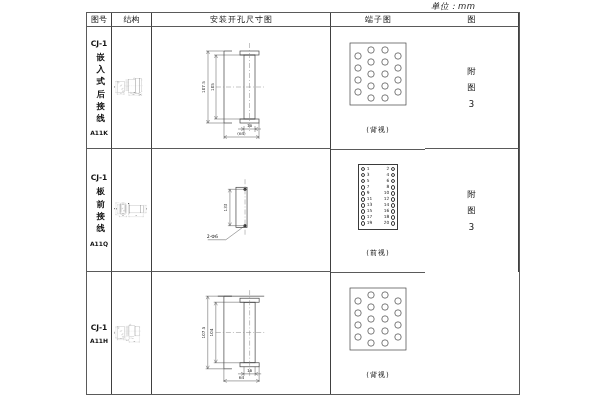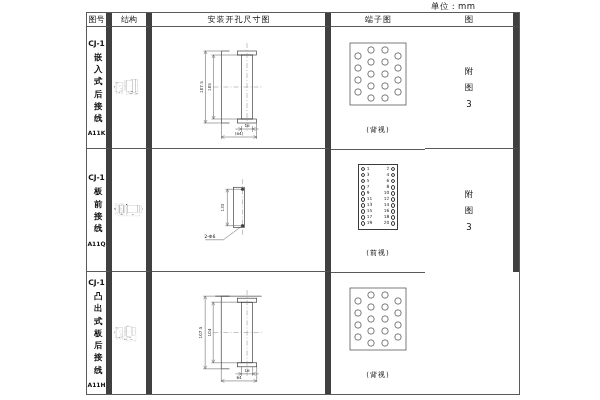--- a/index.html
+++ b/index.html
@@ -1,23 +1,23 @@
 <!DOCTYPE html>
 <html><head>
 <meta charset="utf-8">
 <style>
   html,body { margin:0; padding:0; background:#ffffff; }
   .sheet { position:relative; width:600px; height:400px; background:#ffffff;
            font-family:"DejaVu Sans", sans-serif; color:#111; overflow:hidden; }
-  .unit { position:absolute; top:1px; left:431px; font-size:8.5px; color:#222; letter-spacing:.5px; }
+  .unit { position:absolute; top:1px; left:431px; font-size:8.5px; color:#222; letter-spacing:.5px;font-style:italic; }
   .grid { position:absolute; left:86px; top:12px; width:434px; height:383px;
           border:1px solid #5a5a5a; box-sizing:border-box;
           display:grid; grid-template-columns:25px 40px 179px 94px 94px;
           grid-template-rows:14px 122px 123px 122px; background:#fff; }
-  .c { border-right:6px solid #404040; border-bottom:1px solid #5a5a5a; position:relative; overflow:hidden; }
+  .c { border-right:1px solid #404040; border-bottom:1px solid #5a5a5a; position:relative; overflow:hidden; }
   .c.nr { border-right:none; }
   .c.nb { border-bottom:none; }
   .hd { display:flex; align-items:center; justify-content:center; font-size:8px; color:#111; white-space:nowrap; }
   .hd.sp { letter-spacing:5px; text-indent:5px; }
   .hd.sp2 { letter-spacing:1px; text-indent:1px; }
   .figc { display:flex; align-items:center; justify-content:center; }
   .vt2 { width:11px; text-align:center; word-break:break-all; line-height:1.9; font-size:8.5px; }
   .scell { display:flex; flex-direction:column; align-items:center; justify-content:center; gap:3px;font-weight:bold; }
   .model { font-size:7.5px; }
   .vt { width:12px; text-align:right; word-break:break-all; line-height:1.45; font-size:8.5px; }
@@ -271,21 +271,20 @@
           </div>
         </div>
       <div class="cap">(前视)</div>
     </div>
 
     <div class="c nb figc">
       <div class="vt2">附图3</div>
     </div>
     <div class="c nb scell">
       <div class="model">CJ-1</div>
-      <div class="vt">凸出式板后接线</div>
       <div class="code">A11H</div>
     </div>
     <div class="c nb">
       <svg class="fill" viewBox="0 0 179 121">
         <g>
           <rect class="d" x="24" y="32" width="32" height="52"></rect>
           <circle class="d" cx="30" cy="37" r="3"></circle>
           <circle class="d" cx="51" cy="78" r="3"></circle>
           <path class="d" d="M37 55l6-8M40 56l6-8M43 70l6-8M46 71l6-8"></path>
           <path class="dim" d="M24 32H16M24 84H16M18 32V84M16.5 35L18 32L19.5 35M16.5 81L18 84L19.5 81"></path>

